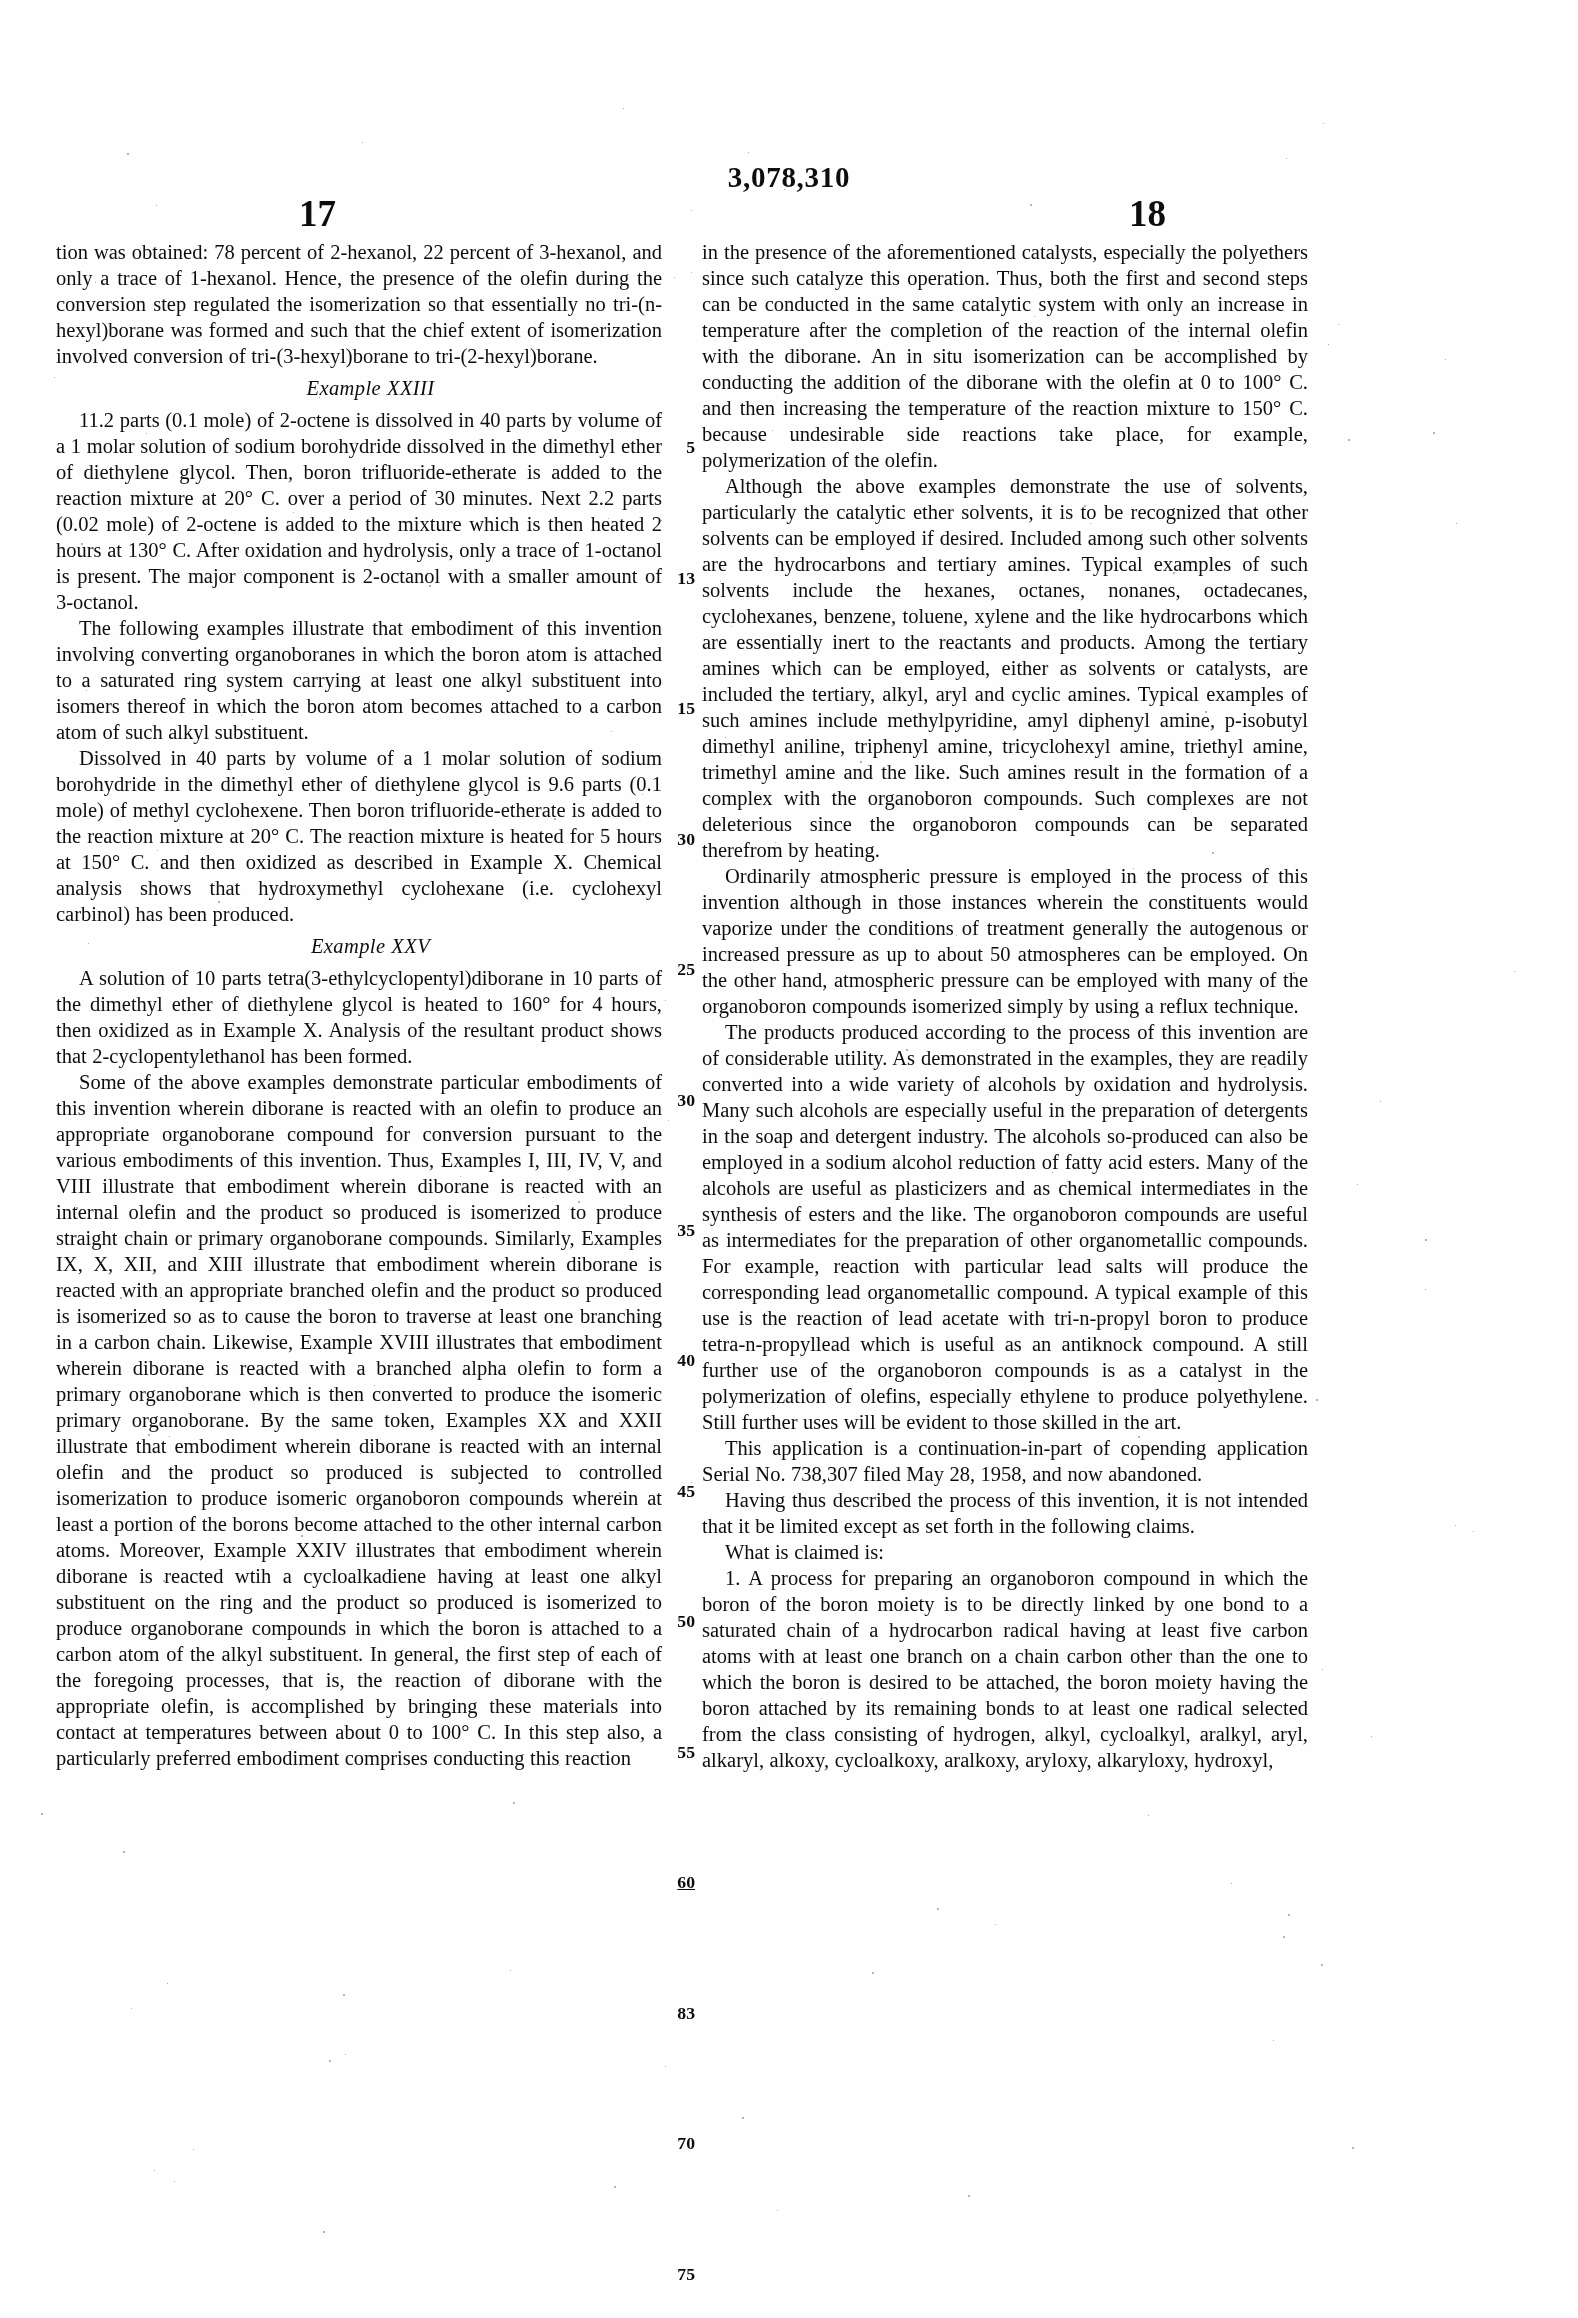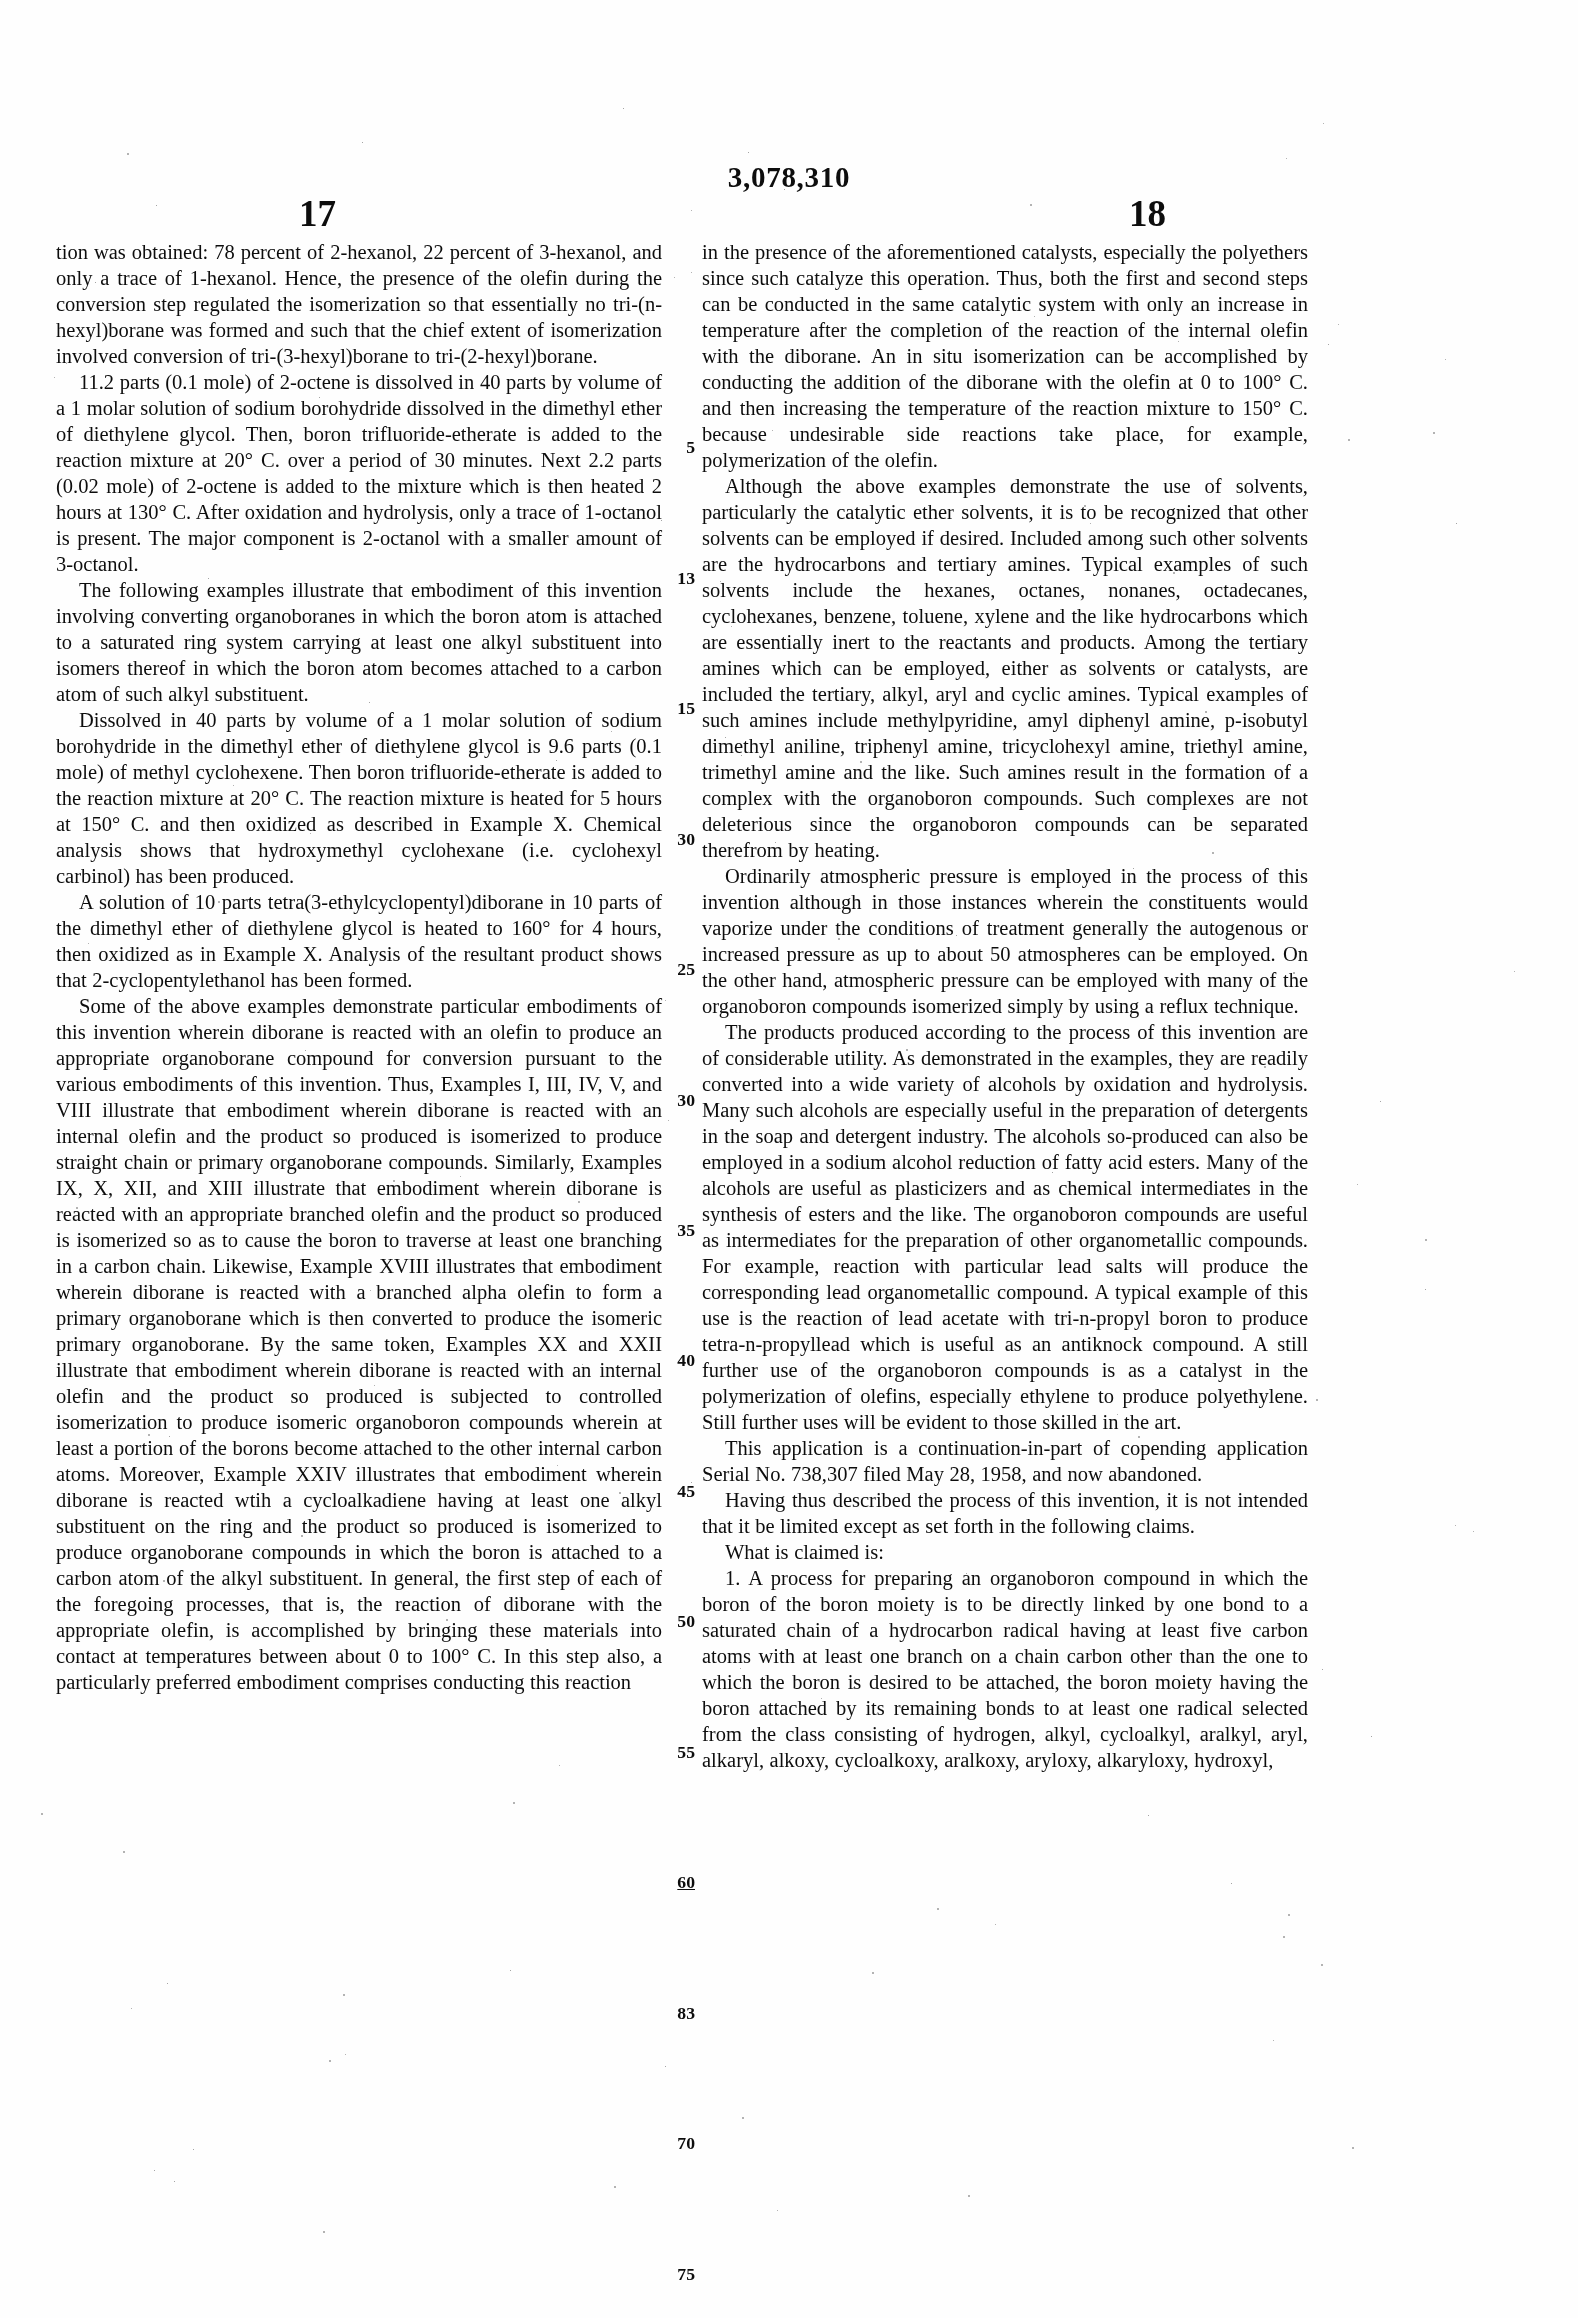--- a/index.html
+++ b/index.html
@@ -114,23 +114,25 @@
 <div class="page">
 
   <div class="patent-number">3,078,310</div>
 
   <div class="col-number left">17</div>
 
   <div class="col-number right">18</div>
 
   <div class="col left" id="left-col">
       <p class="noindent">tion was obtained: 78 percent of 2-hexanol, 22 percent of 3-hexanol, and only a trace of 1-hexanol.  Hence, the presence of the olefin during the conversion step regulated the isomerization so that essentially no tri-(n-hexyl)borane was formed and such that the chief extent of isomerization involved conversion of tri-(3-hexyl)borane to tri-(2-hexyl)borane.</p>
+      <p class="ex-head">Example XXIII</p>
       <p class="">11.2 parts (0.1 mole) of 2-octene is dissolved in 40 parts by volume of a 1 molar solution of sodium borohydride dissolved in the dimethyl ether of diethylene glycol.  Then, boron trifluoride-etherate is added to the reaction mixture at 20° C. over a period of 30 minutes.  Next 2.2 parts (0.02 mole) of 2-octene is added to the mixture which is then heated 2 hours at 130° C.  After oxidation and hydrolysis, only a trace of 1-octanol is present.  The major component is 2-octanol with a smaller amount of 3-octanol.</p>
       <p class="">The following examples illustrate that embodiment of this invention involving converting organoboranes in which the boron atom is attached to a saturated ring system carrying at least one alkyl substituent into isomers thereof in which the boron atom becomes attached to a carbon atom of such alkyl substituent.</p>
       <p class="">Dissolved in 40 parts by volume of a 1 molar solution of sodium borohydride in the dimethyl ether of diethylene glycol is 9.6 parts (0.1 mole) of methyl cyclohexene.  Then boron trifluoride-etherate is added to the reaction mixture at 20° C.  The reaction mixture is heated for 5 hours at 150° C. and then oxidized as described in Example X.  Chemical analysis shows that hydroxymethyl cyclohexane (i.e. cyclohexyl carbinol) has been produced.</p>
+      <p class="ex-head">Example XXV</p>
       <p class="">A solution of 10 parts tetra(3-ethylcyclopentyl)diborane in 10 parts of the dimethyl ether of diethylene glycol is heated to 160° for 4 hours, then oxidized as in Example X.  Analysis of the resultant product shows that 2-cyclopentylethanol has been formed.</p>
       <p class="">Some of the above examples demonstrate particular embodiments of this invention wherein diborane is reacted with an olefin to produce an appropriate organoborane compound for conversion pursuant to the various embodiments of this invention.  Thus, Examples I, III, IV, V, and VIII illustrate that embodiment wherein diborane is reacted with an internal olefin and the product so produced is isomerized to produce straight chain or primary organoborane compounds.  Similarly, Examples IX, X, XII, and XIII illustrate that embodiment wherein diborane is reacted with an appropriate branched olefin and the product so produced is isomerized so as to cause the boron to traverse at least one branching in a carbon chain.  Likewise, Example XVIII illustrates that embodiment wherein diborane is reacted with a branched alpha olefin to form a primary organoborane which is then converted to produce the isomeric primary organoborane.  By the same token, Examples XX and XXII illustrate that embodiment wherein diborane is reacted with an internal olefin and the product so produced is subjected to controlled isomerization to produce isomeric organoboron compounds wherein at least a portion of the borons become attached to the other internal carbon atoms.  Moreover, Example XXIV illustrates that embodiment wherein diborane is reacted wtih a cycloalkadiene having at least one alkyl substituent on the ring and the product so produced is isomerized to produce organoborane compounds in which the boron is attached to a carbon atom of the alkyl substituent.  In general, the first step of each of the foregoing processes, that is, the reaction of diborane with the appropriate olefin, is accomplished by bringing these materials into contact at temperatures between about 0 to 100° C.  In this step also, a particularly preferred embodiment comprises conducting this reaction</p>
     </div>
 
   <div class="linenums" id="linenums">
       <span style="top: 198px;">5</span>
       <span style="top: 329px;">13</span>
       <span style="top: 459px;">15</span>
       <span style="top: 590px;">30</span>
       <span style="top: 720px;">25</span>

